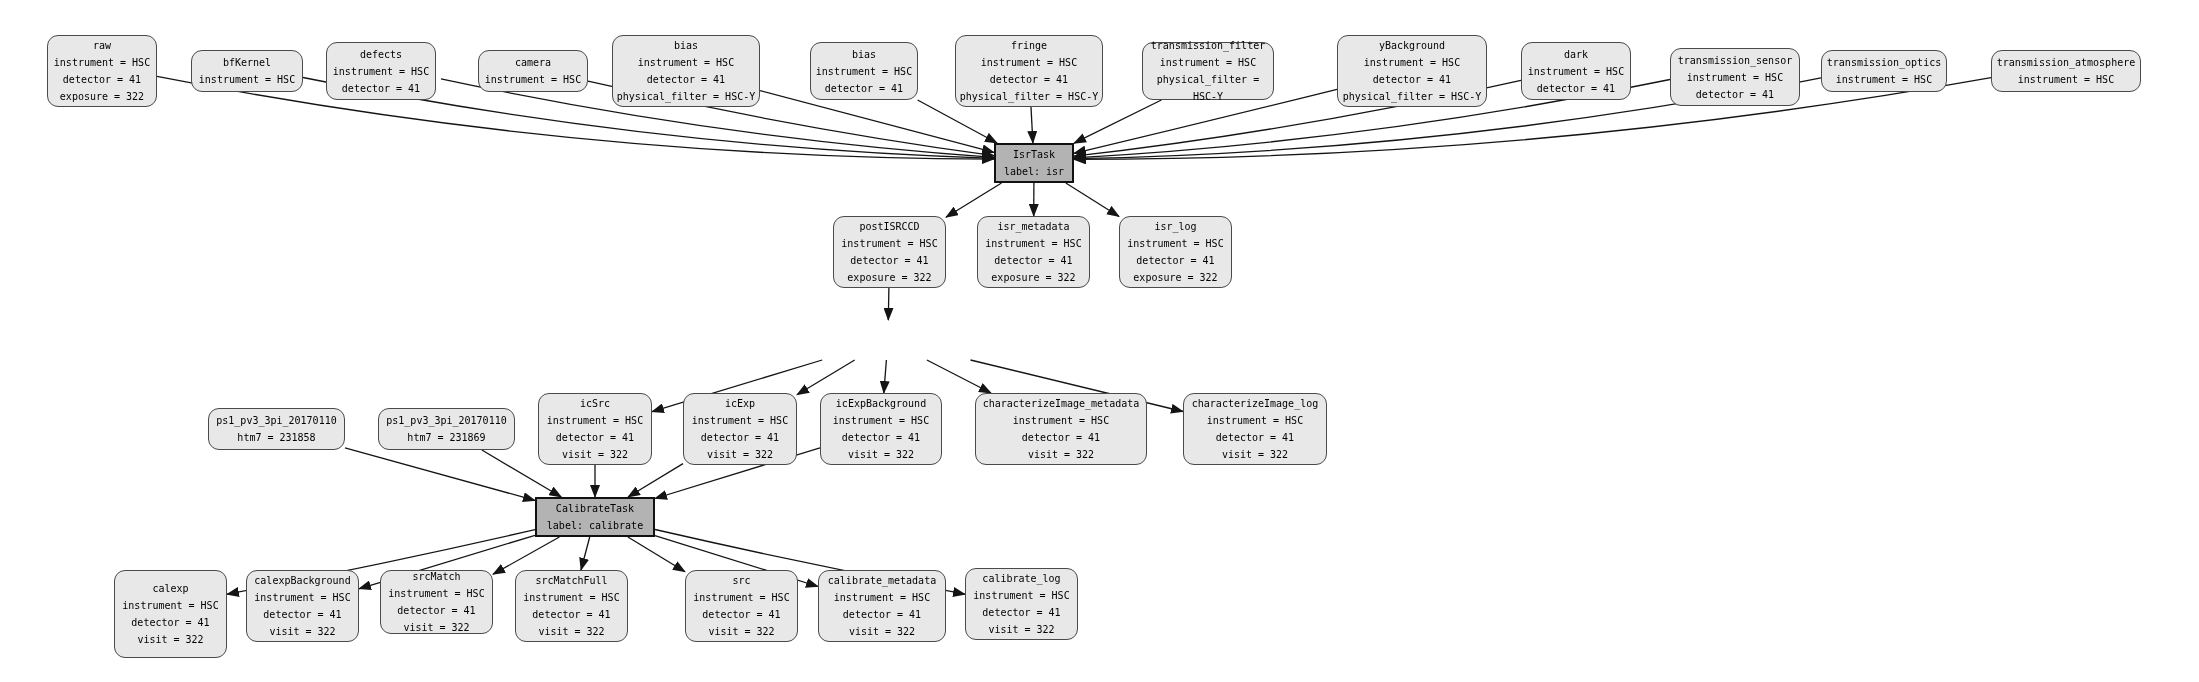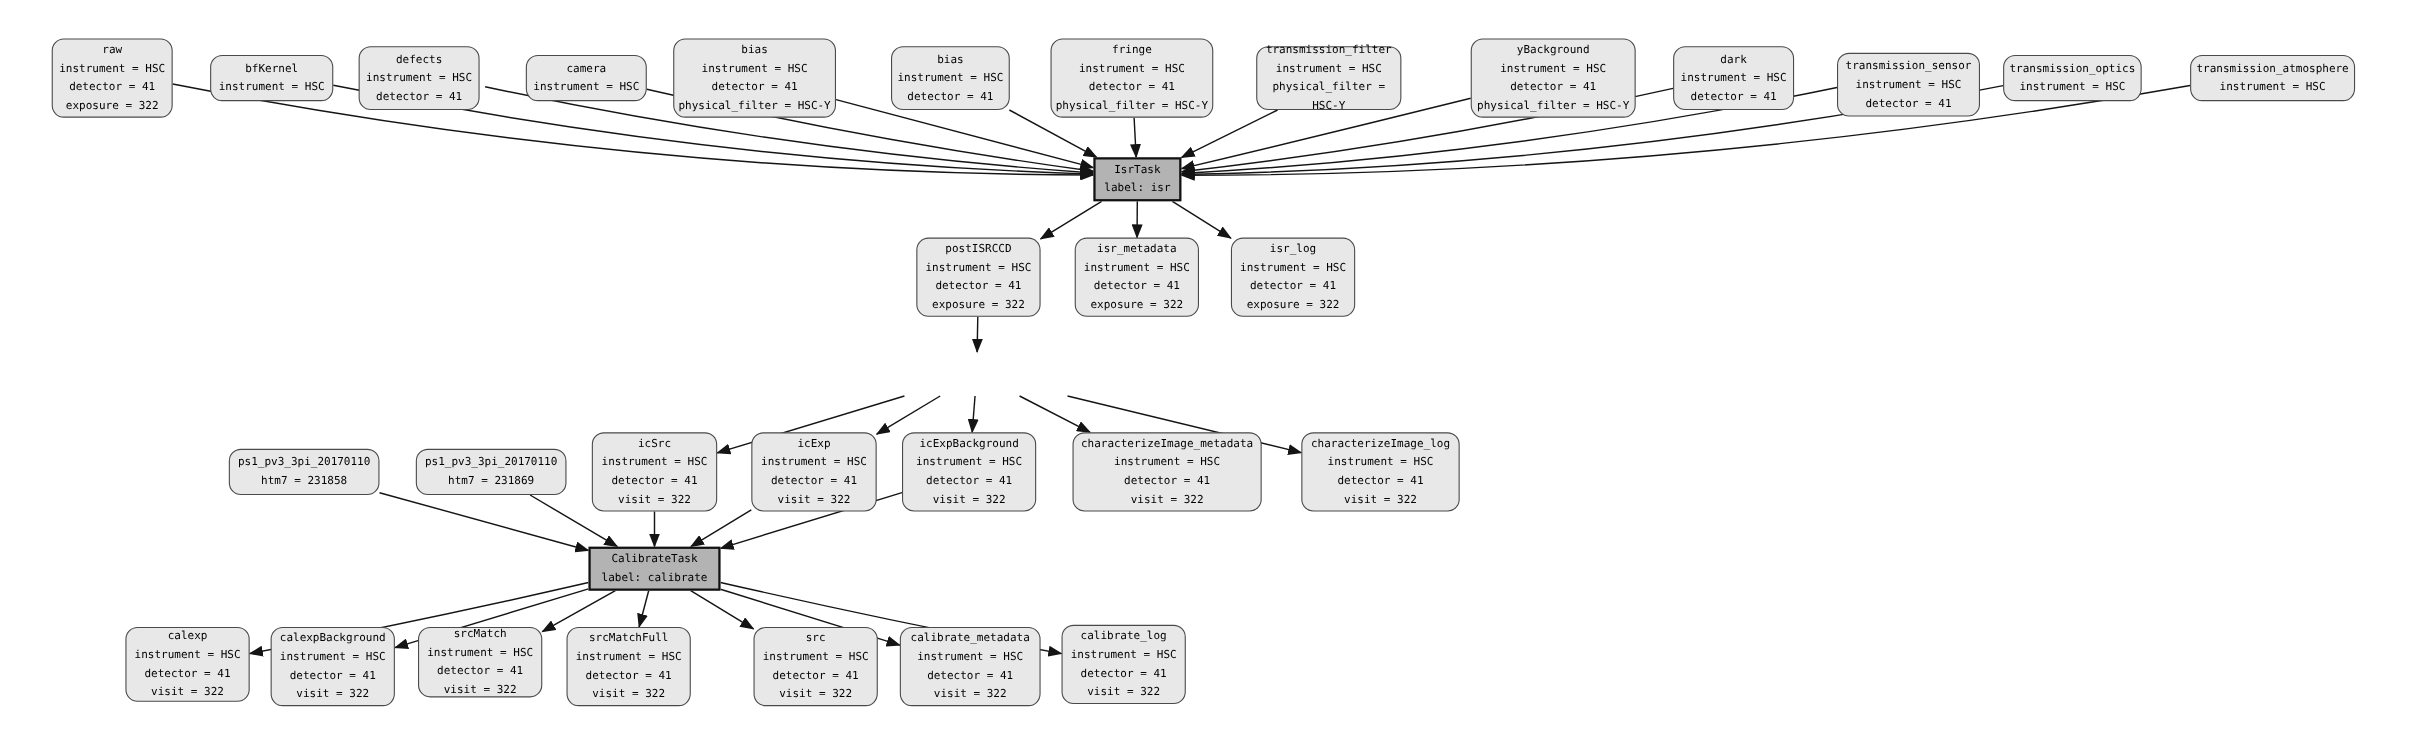--- a/index.html
+++ b/index.html
@@ -208,21 +208,21 @@
     <div class="node-attrs">instrument = HSC
 detector = 41
 visit = 322</div>
   </div>
 
   <div class="node task" style="left:535px;top:497px;width:120px;height:40px">
     <div class="node-title">CalibrateTask</div>
     <div class="node-attrs">label: calibrate</div>
   </div>
 
-  <div class="node dataset" style="left:114px;top:570px;width:113px;height:68px">
+  <div class="node dataset" style="left:114px;top:570px;width:113px;height:88px">
     <div class="node-title">calexp</div>
     <div class="node-attrs">instrument = HSC
 detector = 41
 visit = 322</div>
   </div>
   <div class="node dataset" style="left:246px;top:570px;width:113px;height:72px">
     <div class="node-title">calexpBackground</div>
     <div class="node-attrs">instrument = HSC
 detector = 41
 visit = 322</div>

